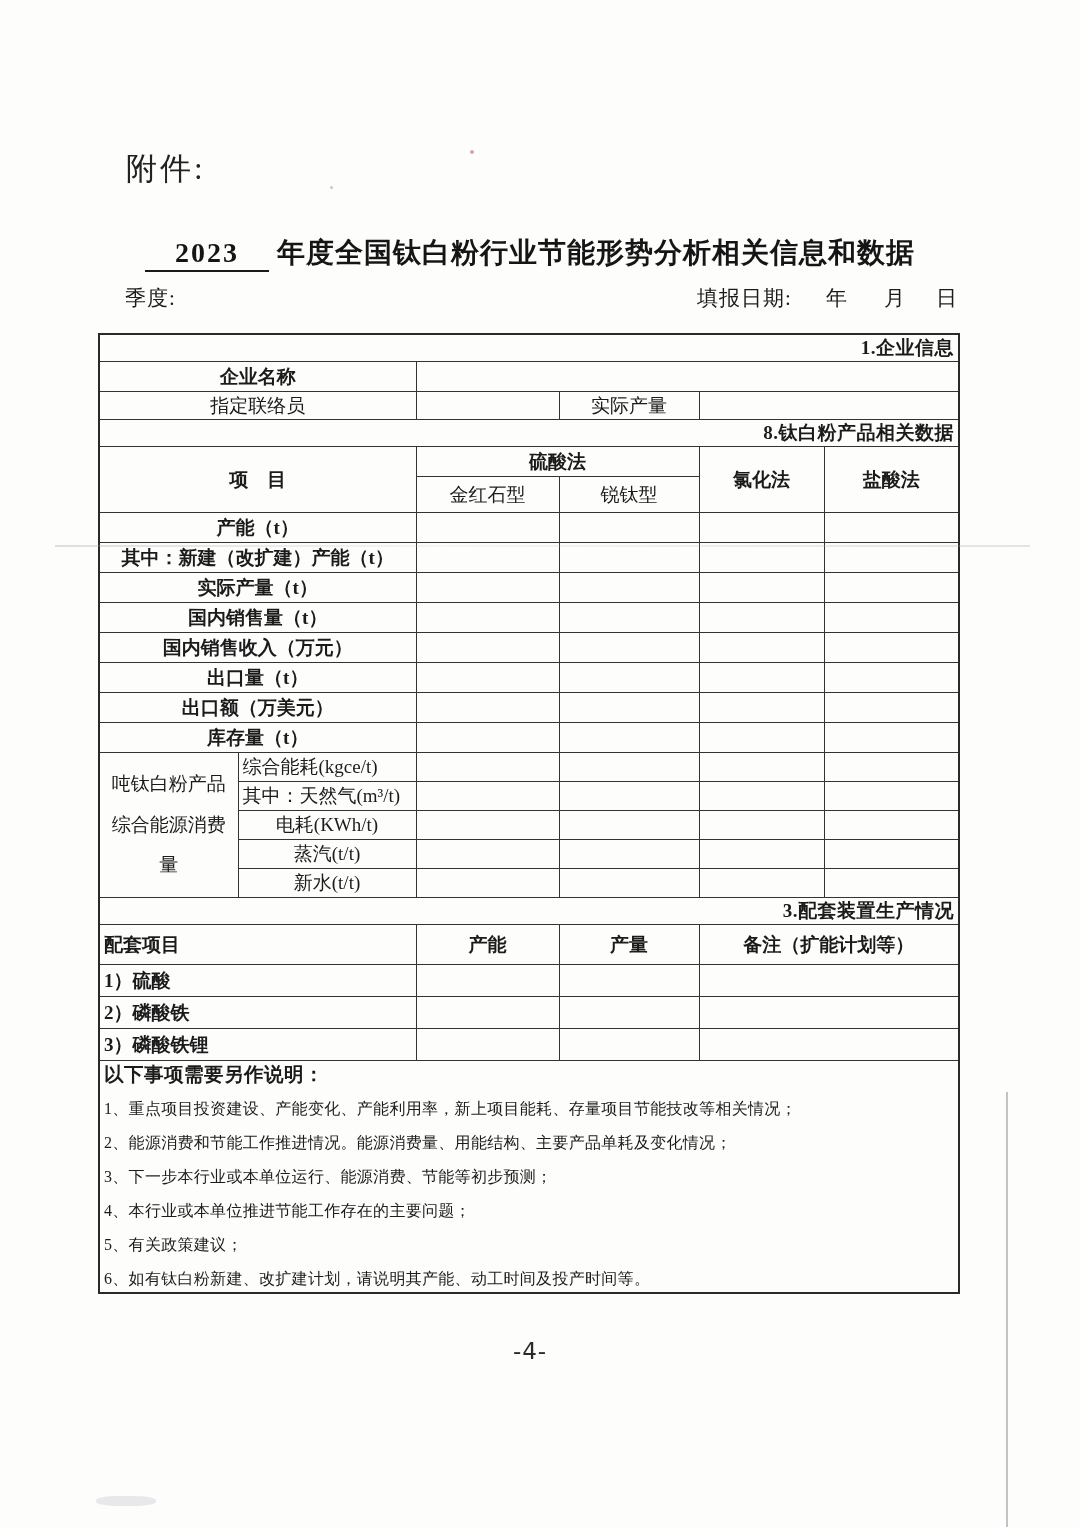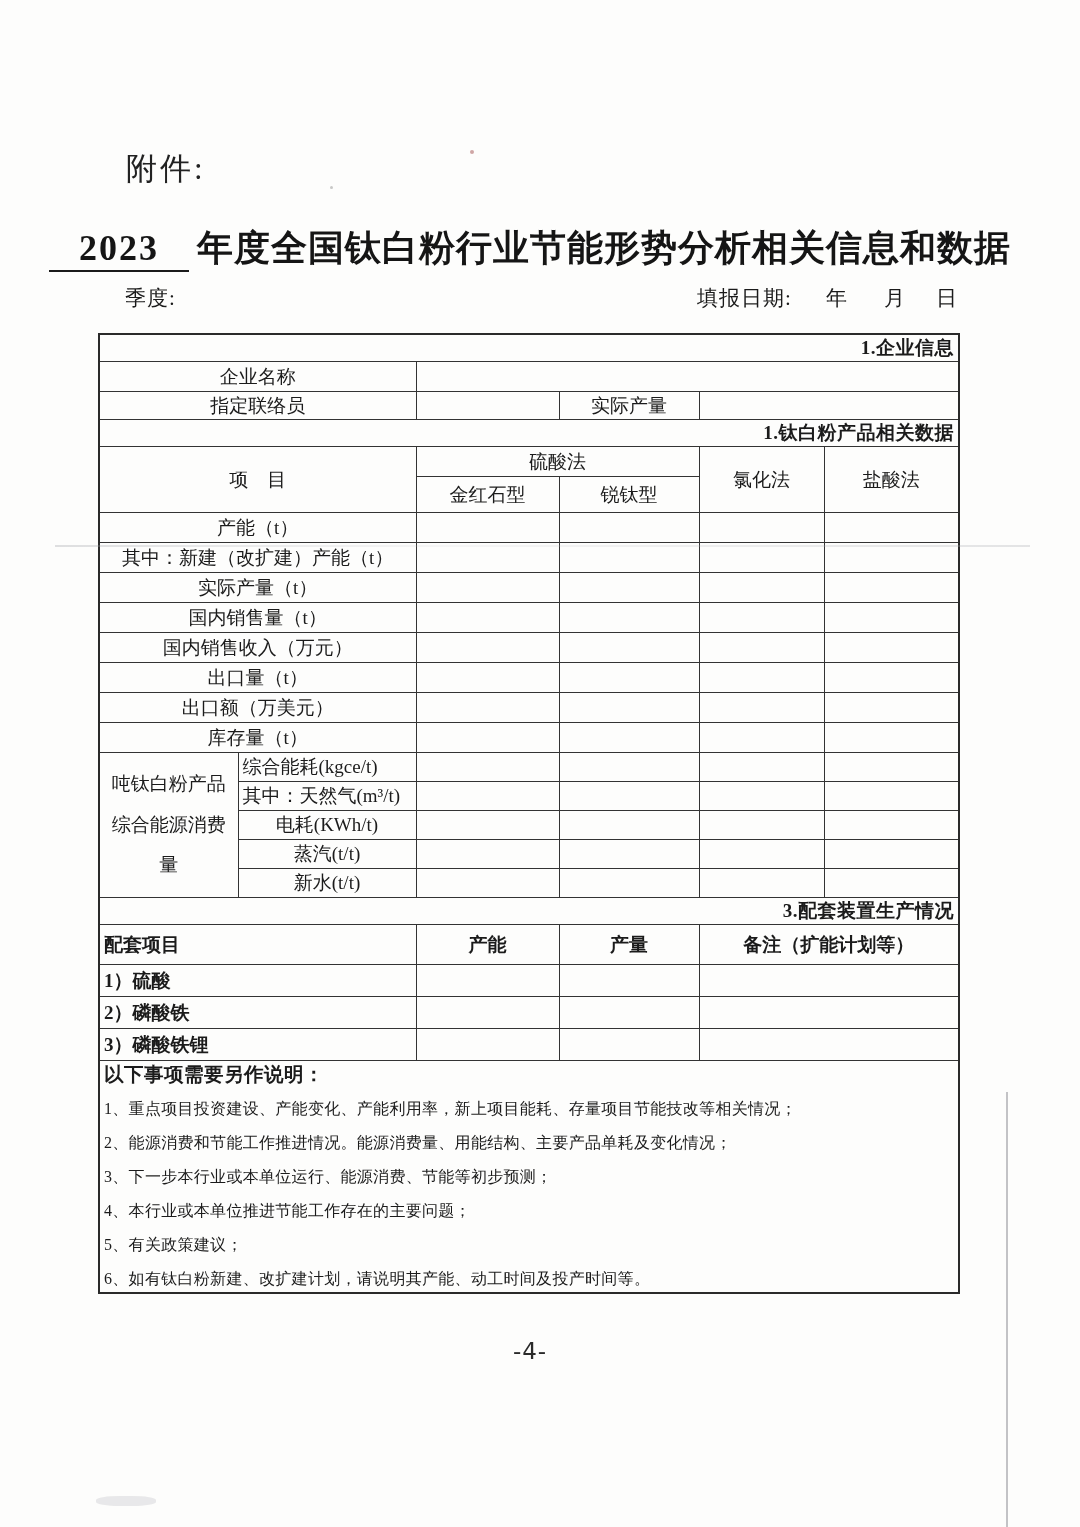--- a/index.html
+++ b/index.html
@@ -14,22 +14,22 @@
     position:relative; width:1080px; height:1527px;
     background:#fdfdfc; overflow:hidden;
   }
 
   
   .attachment {
     position:absolute; left:126px; top:148px;
     font-size:31px; letter-spacing:3px; color:#222;
   }
   .doc-title {
-    position:absolute; left:0; top:224px; width:1060px;
-    text-align:center; font-size:36px; font-weight:bold;
+    position:absolute; left:0; top:234px; width:1060px;
+    text-align:center; font-size:28px; font-weight:bold;
     font-family:"Liberation Sans","DejaVu Sans",sans-serif;
     letter-spacing:1px; color:#151515;
   }
   .title-year {
     font-family:"Liberation Serif","DejaVu Serif",serif;
     font-weight:600; border-bottom:2.5px solid #1b1b1b;
     padding:0 30px 2px 30px; margin-right:8px; letter-spacing:2px;
   }
 
   .quarter-label { position:absolute; left:125px; top:284px; font-size:21px; letter-spacing:1px; }
@@ -53,21 +53,21 @@
   td.sec  { font-weight:bold; text-align:right; padding-left:8px; letter-spacing:0.5px; }
   td.c    { text-align:center; }
   td.l    { text-align:left; padding-left:10px; }
   td.bold { font-weight:bold; }
   td.group{ text-align:center; line-height:2.15; padding:0 8px; font-size:19px; }
   .rh25 td { height:25px; }
   .rh26 td { height:26px; }
   .rh27 td { height:27px; }
   .rh28 td { height:28px; }
   .rh29 td { height:29px; }
-  .rh30 td { height:30px; }
+  .rh30 td { height:30px;font-weight:bold; }
   .rh32 td { height:32px; }
   .rh36 td { height:36px; }
   .rh40 td { height:40px; }
 
   td.notes-cell { padding:8px 10px 10px 10px; vertical-align:top; }
   .notes-title { font-weight:bold; font-size:19.5px; margin-bottom:4px; letter-spacing:0.5px; }
   .note-item { font-size:16px; line-height:27px; margin-top:7px; letter-spacing:0.3px; }
 
   
   .footnote {
@@ -133,21 +133,21 @@
       <td colspan="4"></td>
     </tr>
     <tr class="rh28">
       <td colspan="2" class="c">指定联络员</td>
       <td></td>
       <td class="c">实际产量</td>
       <td colspan="2"></td>
     </tr>
 
     <tr class="rh26">
-      <td colspan="6" class="sec">1.钛白粉产品相关数据</td>
+      <td colspan="6" class="sec">8.钛白粉产品相关数据</td>
     </tr>
     <tr class="rh30">
       <td colspan="2" rowspan="2" class="c">项　目</td>
       <td colspan="2" class="c">硫酸法</td>
       <td rowspan="2" class="c">氯化法</td>
       <td rowspan="2" class="c">盐酸法</td>
     </tr>
     <tr class="rh36">
       <td class="c">金红石型</td>
       <td class="c">锐钛型</td>

